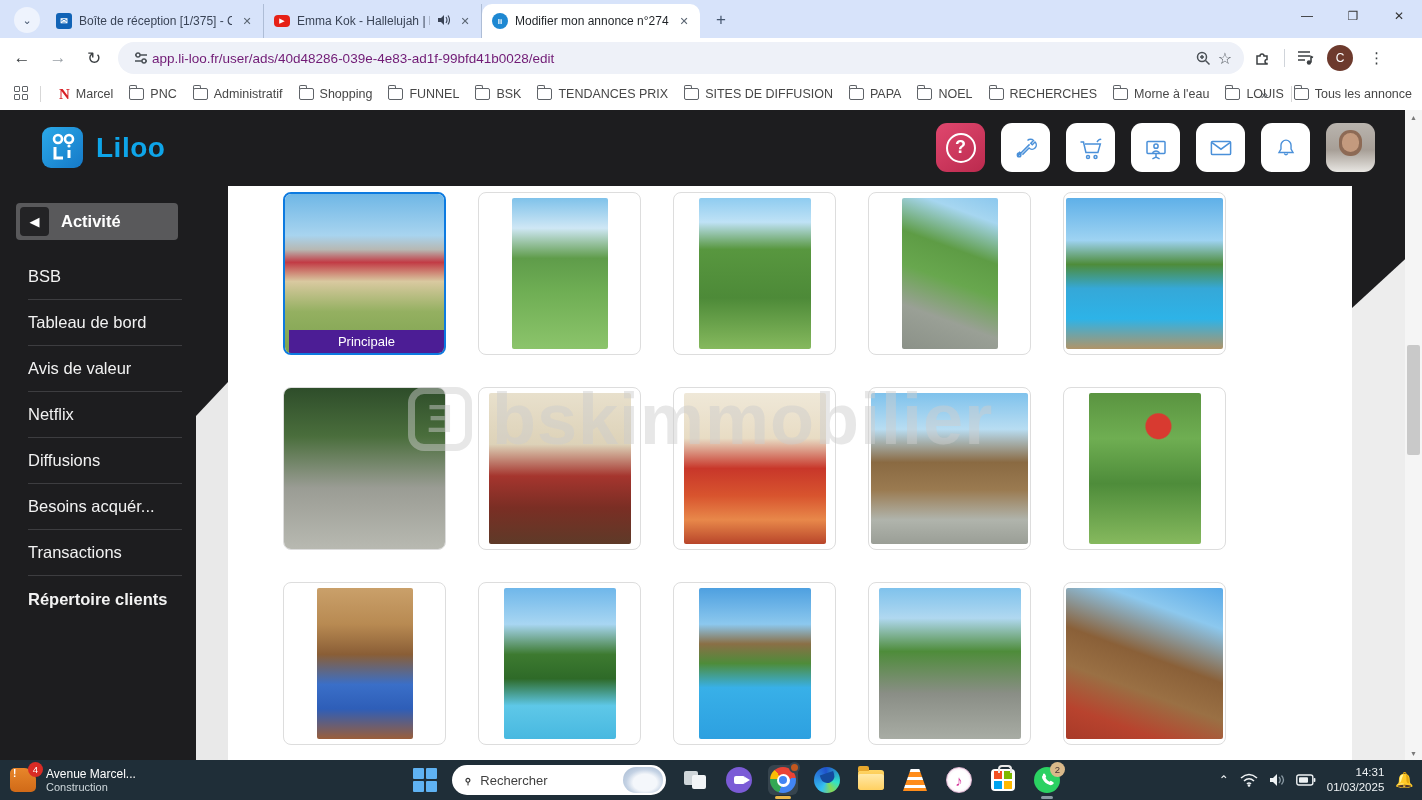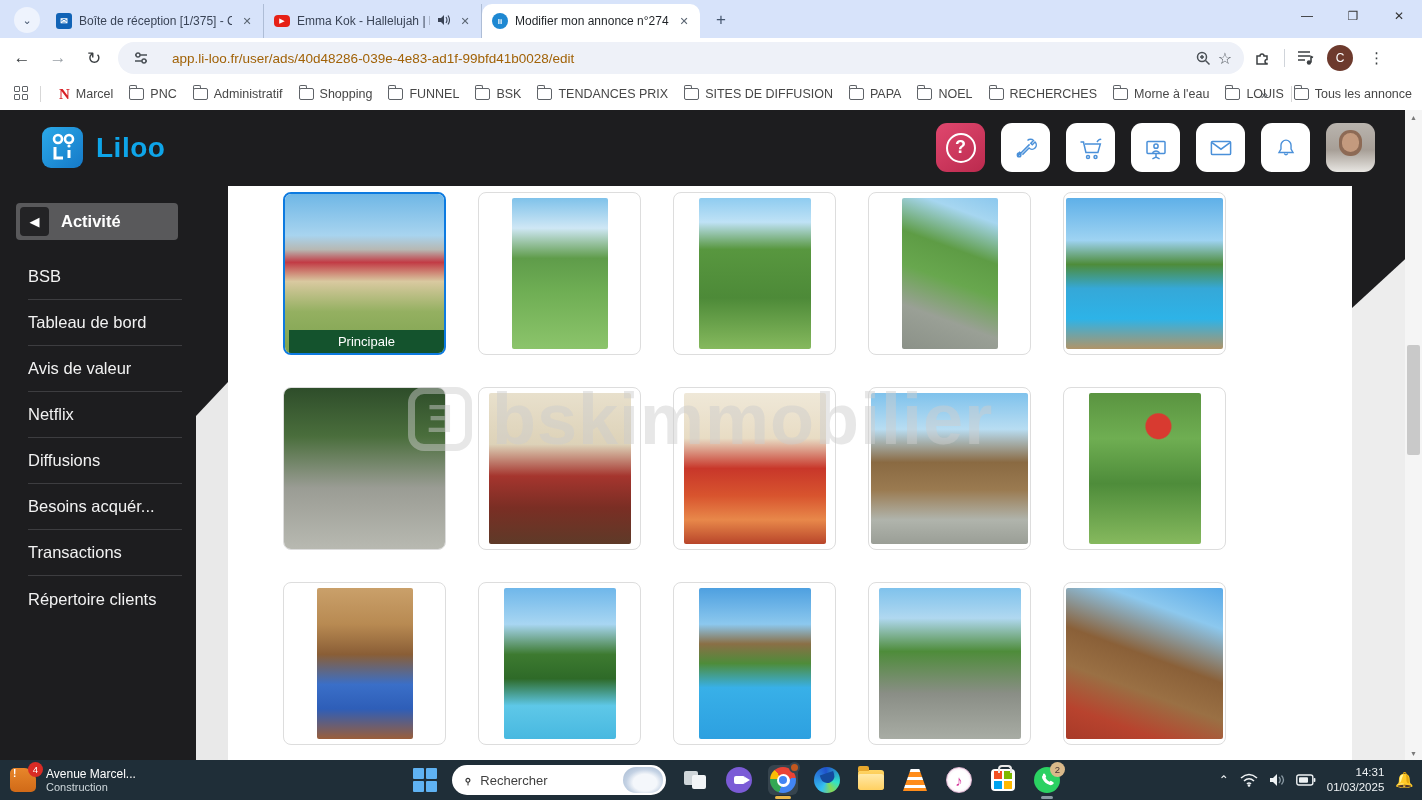--- a/index.html
+++ b/index.html
@@ -22,21 +22,21 @@
   .audio-ic { color:#3a4456; font-size:11px; }
   .newtab { width:26px; height:26px; margin:0 0 5px 8px; display:flex; align-items:center; justify-content:center; font-size:17px; color:#45566e; cursor:pointer; }
   .wincontrols { position:absolute; right:0; top:0; height:32px; display:flex; }
   .winbtn { width:46px; height:32px; display:flex; align-items:center; justify-content:center; color:#333; font-size:12px; cursor:pointer; }
 
   
   .toolbar { position:absolute; top:38px; left:0; width:1422px; height:40px; background:#fff; display:flex; align-items:center; }
   .navbtn { width:28px; height:28px; margin-left:8px; display:flex; align-items:center; justify-content:center; font-size:17px; color:#3c4043; cursor:pointer; }
   .navbtn.disabled { color:#9aa0a6; }
   .omnibox { margin-left:10px; width:1126px; height:32px; background:#eef1f8; border-radius:16px; display:flex; align-items:center; padding:0 8px 0 12px; }
-  .omni-url { flex:1; font-size:13.5px; color:#a16207; margin-left:20px; white-space:nowrap; overflow:hidden; }
+  .omni-url { flex:1; font-size:13.5px; color:#701a75; margin-left:0; white-space:nowrap; overflow:hidden; }
   .omni-ic { width:22px; height:22px; display:flex; align-items:center; justify-content:center; color:#4a5056; cursor:pointer; }
   .tb-right { display:flex; align-items:center; margin-left:8px; gap:10px; }
   .tb-sep { width:1px; height:18px; background:#d0d4da; }
   .avatar-c { width:26px; height:26px; border-radius:50%; background:#6d3a2d; color:#fff; font-size:12px; display:flex; align-items:center; justify-content:center; cursor:pointer; }
   .dots { font-size:15px; color:#3c4043; cursor:pointer; padding:0 6px; }
 
   
   .bookmarks { position:absolute; top:78px; left:0; width:1422px; height:32px; background:#fff; display:flex; align-items:center; font-size:12.5px; color:#474747; }
   .apps-ic { width:16px; height:16px; margin:0 10px 0 14px; display:grid; grid-template-columns:6px 6px; grid-template-rows:6px 6px; gap:2px; cursor:pointer; }
   .apps-ic span { border:1.5px solid #5f6368; border-radius:1px; }
@@ -64,36 +64,36 @@
   .hdr-avatar { width:49px; height:49px; border-radius:11px; background:linear-gradient(180deg,#b9b4ae 0%,#a79f97 55%,#e8e6e2 100%); position:relative; overflow:hidden; cursor:pointer; }
   .hdr-avatar::before { content:""; position:absolute; left:13px; top:7px; width:23px; height:26px; border-radius:11px; background:#8d6a55; }
   .hdr-avatar::after { content:""; position:absolute; left:16px; top:10px; width:17px; height:19px; border-radius:9px; background:#c49a7e; }
 
   .sidebar { position:absolute; top:76px; left:0; width:228px; height:574px; background:#1d1d1f; }
   .side-active { margin:17px 50px 14px 16px; height:37px; background:#59595b; border-radius:4px; display:flex; align-items:center; gap:12px; padding:0 4px; cursor:pointer; }
   .side-active .backbox { width:29px; height:29px; background:#232325; border-radius:4px; color:#fff; display:flex; align-items:center; justify-content:center; font-size:13px; }
   .side-active .lbl { color:#fff; font-size:16.5px; font-weight:bold; }
   .side-list { list-style:none; margin:8px 46px 0 28px; }
   .side-list li { height:46px; display:flex; align-items:center; color:#f2f2f2; font-size:16.5px; border-bottom:1px solid #3d3d40; cursor:pointer; white-space:nowrap; }
-  .side-list li:last-child { border-bottom:none; }
+  .side-list li:last-child { border-bottom:none;font-weight:bold; }
   .gray-wedge { position:absolute; left:196px; top:272px; width:32px; height:378px; background:#e9e9e9; clip-path:polygon(0 9%, 100% 0, 100% 100%, 0 100%); }
   .right-strip { position:absolute; left:1352px; top:76px; width:53px; height:574px; background:#ededed; }
   .dark-wedge { position:absolute; left:1352px; top:76px; width:53px; height:122px; background:#1d1d1f; clip-path:polygon(0 0, 100% 0, 100% 60%, 0 100%); }
 
   
   .scrollbar { position:absolute; left:1405px; top:0; width:17px; height:650px; background:#f5f5f5; }
   .sb-arrow { position:absolute; left:0; width:17px; height:14px; color:#7a7a7a; font-size:7px; display:flex; align-items:center; justify-content:center; cursor:pointer; }
   .sb-thumb { position:absolute; left:2px; top:235px; width:13px; height:110px; background:#c9c9c9; border-radius:2px; cursor:pointer; }
 
   
   .grid { position:absolute; left:283px; top:82px; width:946px; display:grid; grid-template-columns:repeat(5,163px); grid-auto-rows:163px; column-gap:32px; row-gap:32px; }
   .tile { background:#fff; border:1px solid #ddd; border-radius:8px; display:flex; align-items:center; justify-content:center; overflow:hidden; cursor:pointer; }
   .tile.main { border:2px solid #0d7ae0; position:relative; padding:0; }
   .tile.main .ph { width:100%; height:100%; border-radius:0; }
-  .badge { position:absolute; left:4px; right:0; bottom:0; height:23px; background:#14532d; color:#fff; font-size:13px; display:flex; align-items:center; justify-content:center; }
+  .badge { position:absolute; left:4px; right:0; bottom:0; height:23px; background:#4c1d95; color:#fff; font-size:13px; display:flex; align-items:center; justify-content:center; }
   .ph { height:151px; border-radius:2px; }
   .w-full { width:100%; height:100%; }
   .w-narrow { width:96px; } .w-med { width:112px; } .w-wide { width:142px; } .w-xwide { width:157px; }
   .p1 { background:linear-gradient(180deg,#6fb7e6 0%,#a8d4ef 26%,#b7b8b3 35%,#c23b45 43%,#d9c9a0 55%,#94b061 74%,#7ca24e 100%); }
   .p2 { background:linear-gradient(180deg,#7fc2ea 0%,#cfe7f5 20%,#5f9c4a 40%,#6fae54 62%,#8cc46b 100%); }
   .p3 { background:linear-gradient(180deg,#8fccf0 0%,#bfe2f6 16%,#58973f 34%,#4d8a38 66%,#86b95e 100%); }
   .p4 { background:linear-gradient(200deg,#8cc8ee 0%,#a6d6f0 14%,#5e9c45 36%,#68a74e 54%,#9aa096 76%,#8b9188 100%); }
   .p5 { background:linear-gradient(180deg,#5fb0e8 0%,#9ed3f2 28%,#4e8c3a 44%,#35a8d8 60%,#2db3e8 80%,#b09468 100%); }
   .p6 { background:linear-gradient(180deg,#2e4d2a 0%,#4a6e3c 30%,#9a9c94 62%,#b8b9b1 100%); }
   .p7 { background:linear-gradient(180deg,#e8e0cc 0%,#ddd2b8 34%,#a5352e 55%,#7a2e24 76%,#5e3a28 100%); }

